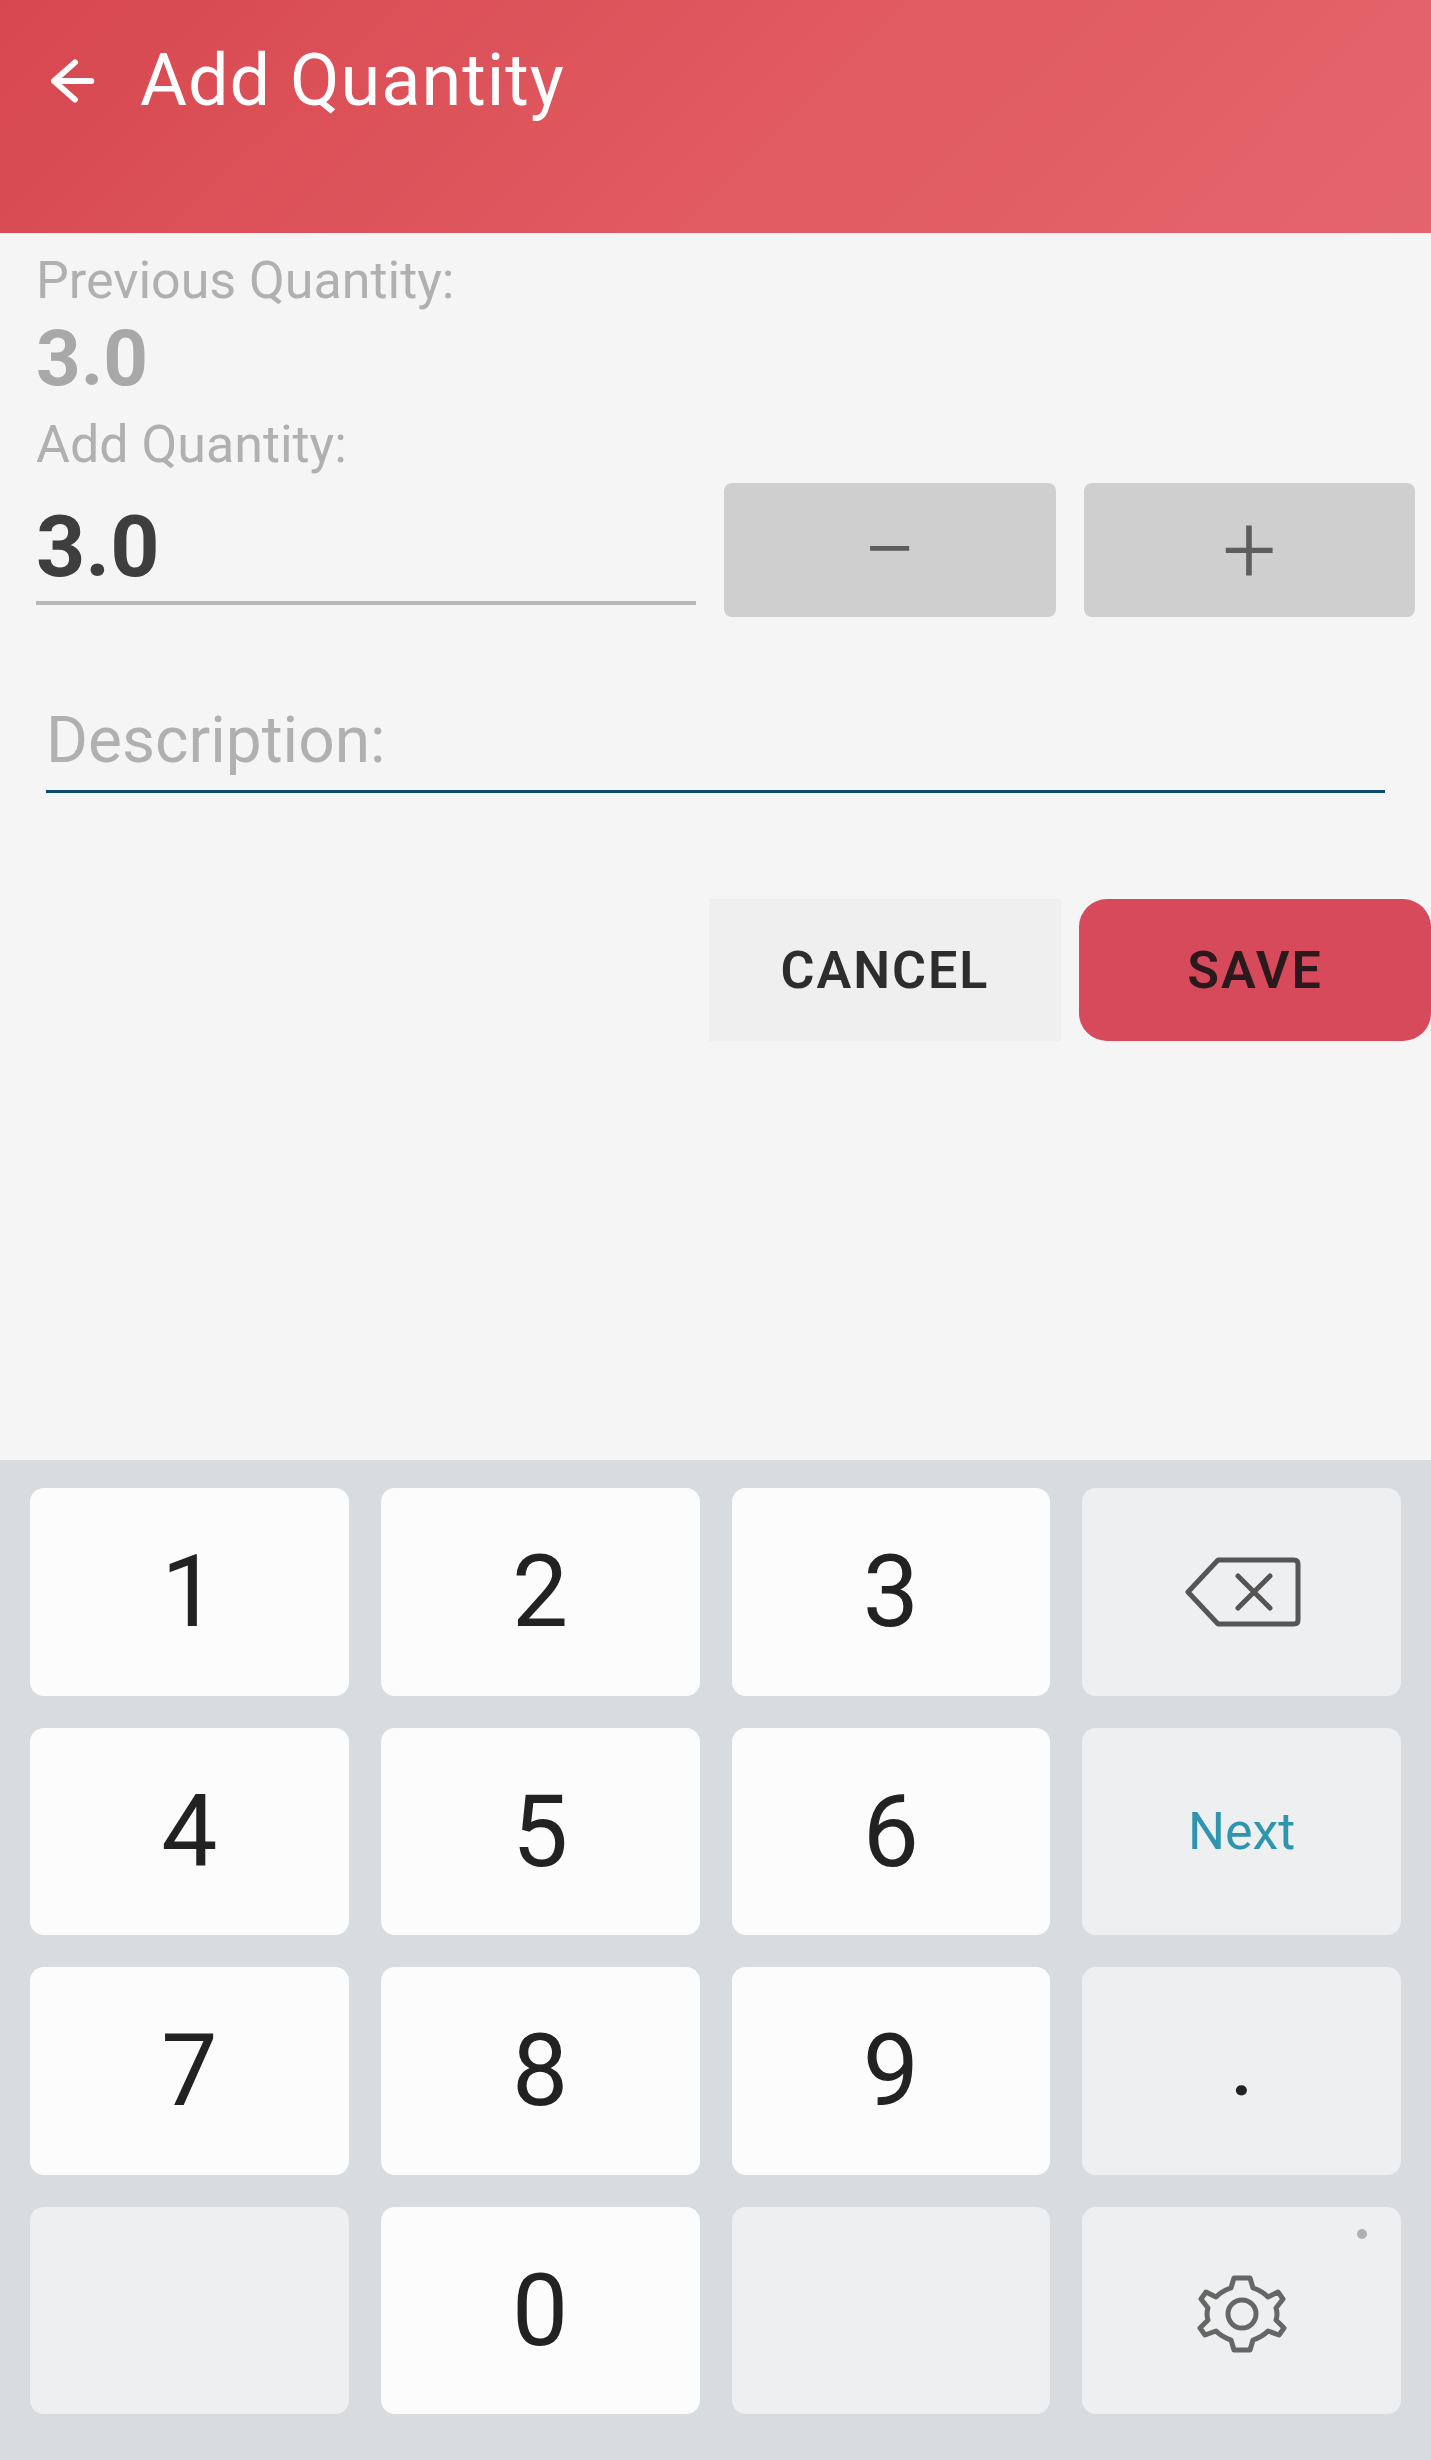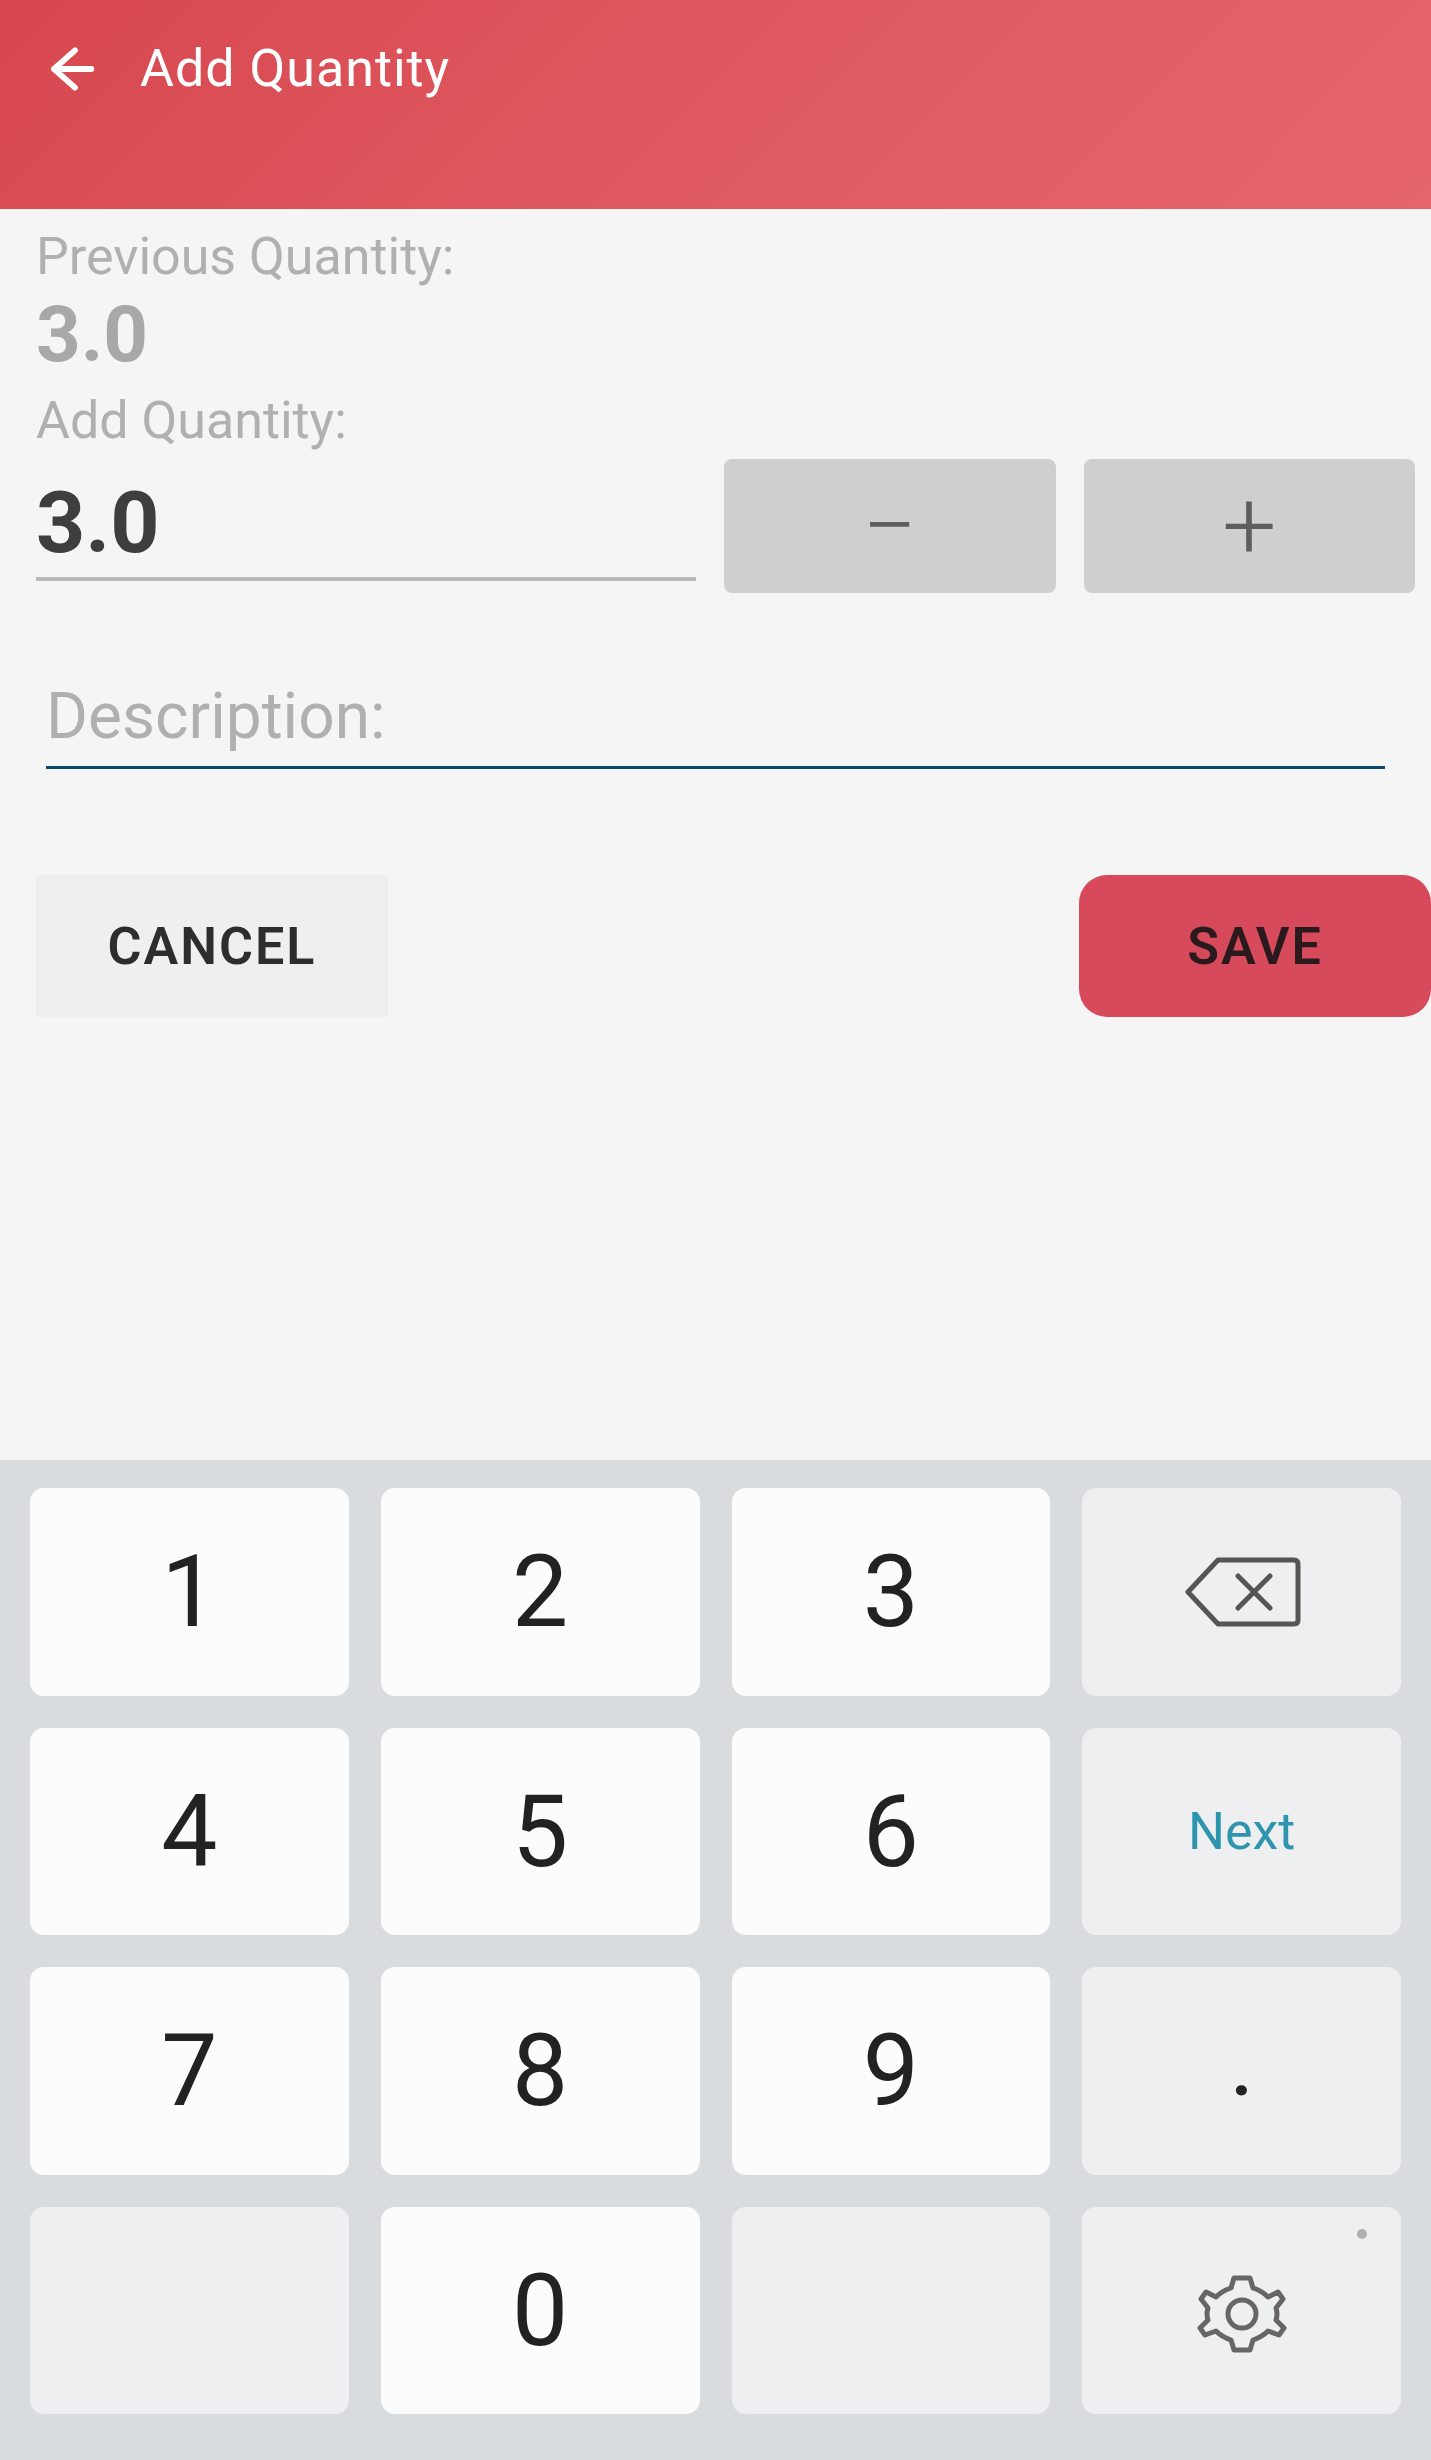--- a/index.html
+++ b/index.html
@@ -19,21 +19,21 @@
   }
   .back-icon {
     width: 56px;
     height: 56px;
     display: flex;
     align-items: center;
     justify-content: center;
     cursor: pointer;
   }
   .back-icon svg { width: 56px; height: 56px; stroke: #fff; stroke-width: 5; fill: none; stroke-linecap: round; stroke-linejoin: round; }
-  .header-title { font-size: 52px; font-weight: 400; letter-spacing: 1px; }
+  .header-title { font-size: 72px; font-weight: 400; letter-spacing: 1px; }
   .header-code { font-size: 62px; font-weight: 700; color: #fff; }
 
   
   .content { padding: 17px 36px 0 36px; }
   .label-muted { color: #b0b0b0; font-size: 52px; font-weight: 400; margin-bottom: 2px; }
   .value-muted { color: #a8a8a8; font-size: 78px; font-weight: 700; margin-bottom: 10px; }
 
   .qty-row {
     display: flex;
     align-items: center;
@@ -81,21 +81,21 @@
     font-size: 64px;
     color: #0f766e;
     padding: 16px 0 12px 0;
     outline: none;
     background: transparent;
   }
   .desc-input::placeholder { color: #b0b0b0; }
 
   .actions {
     display: flex;
-    justify-content: space-between;
+    justify-content: flex-end;
     gap: 18px;
     margin-top: 106px;
     padding-right: 0;
     margin-right: -36px;
   }
   .btn {
     height: 142px;
     font-size: 52px;
     font-weight: 600;
     letter-spacing: 2px;

